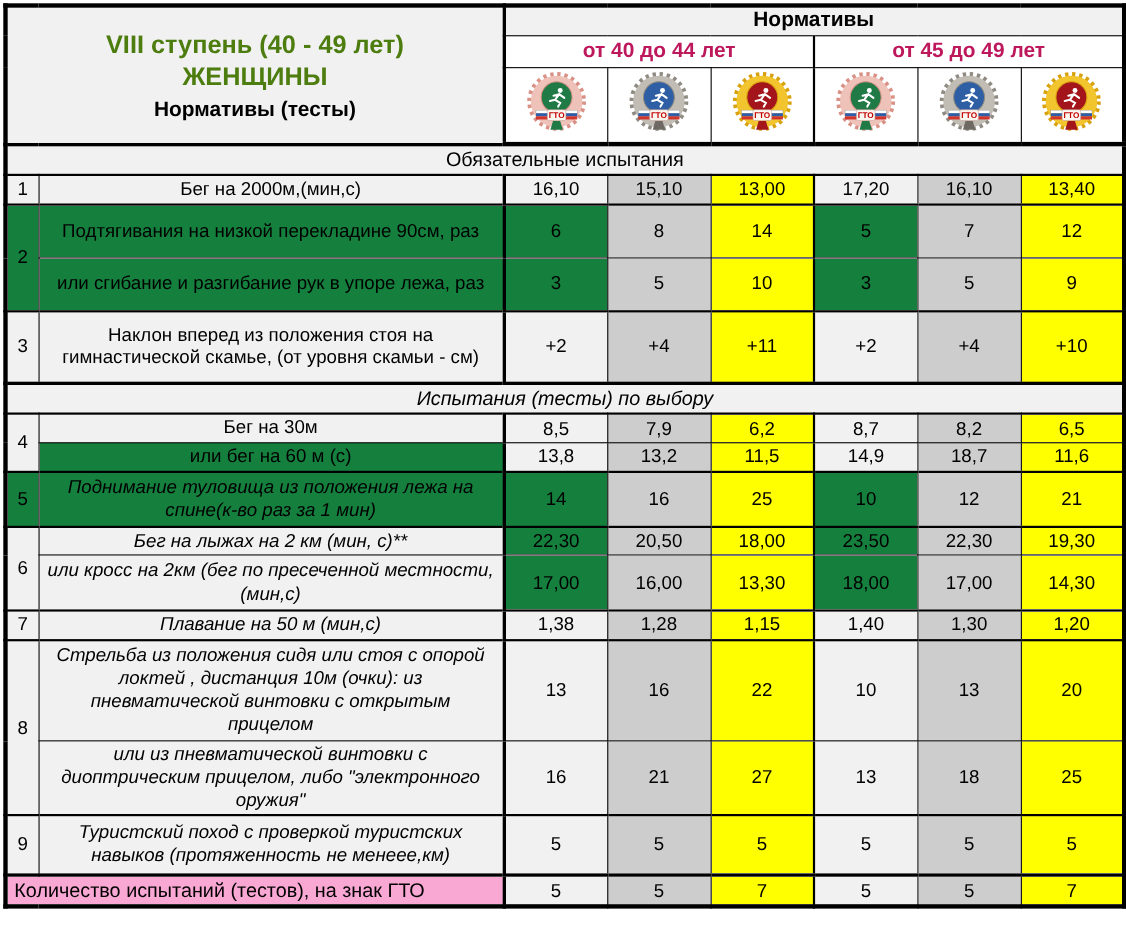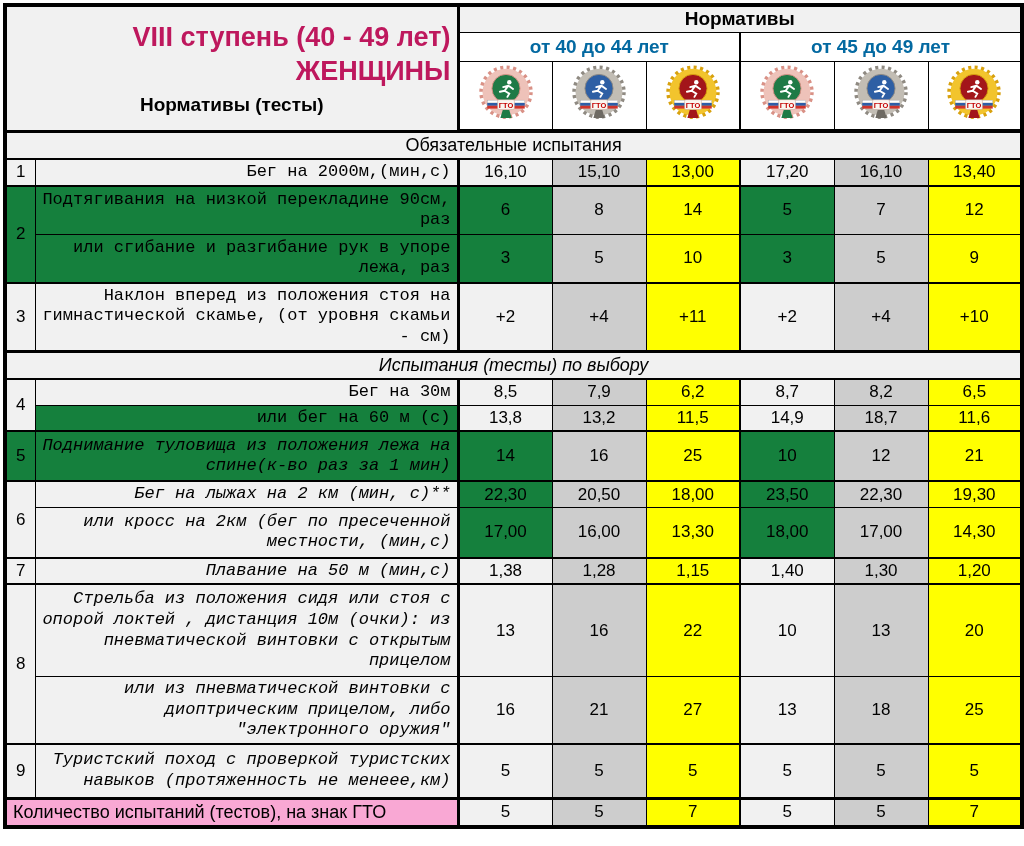--- a/index.html
+++ b/index.html
@@ -7,35 +7,35 @@
   .page{width:1024px;height:846px;box-sizing:border-box;padding:3px;background:#fff;}
   table.gto{border-collapse:collapse;table-layout:fixed;width:1017px;border:4px solid #000;}
   td{border:1px solid #000;overflow:hidden;vertical-align:middle;box-sizing:border-box;}
 
   
   .sep3{border-left:3px solid #000;}
   .sep2{border-left:2px solid #000;}
 
   
   .title-cell{background:#f1f1f1;text-align:center;border-right:3px solid #000;padding:4px 6px;}
-  .t1,.t2{color:#be185d;font-weight:bold;font-size:27px;line-height:1.25;text-align:right;}
+  .t1,.t2{color:#4d7c0f;font-weight:bold;font-size:23px;line-height:1.25;}
   .t3{font-size:19px;font-weight:bold;margin-top:5px;}
   .norm-cell{background:#f1f1f1;font-weight:bold;font-size:19px;text-align:center;}
-  .age-cell{background:#fff;font-weight:bold;font-size:19px;text-align:center;color:#0369a1;}
+  .age-cell{background:#fff;font-weight:bold;font-size:19px;text-align:center;color:#be185d;}
   .medal-cell{background:#fff;text-align:center;padding:2px 0;margin-left:16px;}
   tr.medals td{border-bottom:4px solid #000;}
 
   
   tr.sec td{font-weight:normal;font-size:18px;text-align:center;background:#f1f1f1;
             border-top:3px solid #000;border-bottom:2px solid #000;padding:2px 0;}
   tr.sec.elective td{font-style:italic;}
 
   
   .num{text-align:center;font-size:17px;padding:0;}
-  .lbl{font-size:17px;line-height:1.22;padding:2px 6px;text-align:right;font-family:Liberation Mono, monospace;}
+  .lbl{font-size:17px;line-height:1.22;padding:2px 6px;text-align:center;}
   .val{text-align:center;font-size:17px;}
   .it{font-style:italic;}
   .bg-l{background:#f1f1f1;}
   .bg-w{background:#15803d;}
   .c2,.c5{background:#cdcdcd;}
   .c3,.c6{background:#ffff00;}
   .c1{border-left:3px solid #000;}
   .c4{border-left:2px solid #000;}
   tr.gt td{border-top:2px solid #000;}
   tr.ft td{border-top:3px solid #000;}

